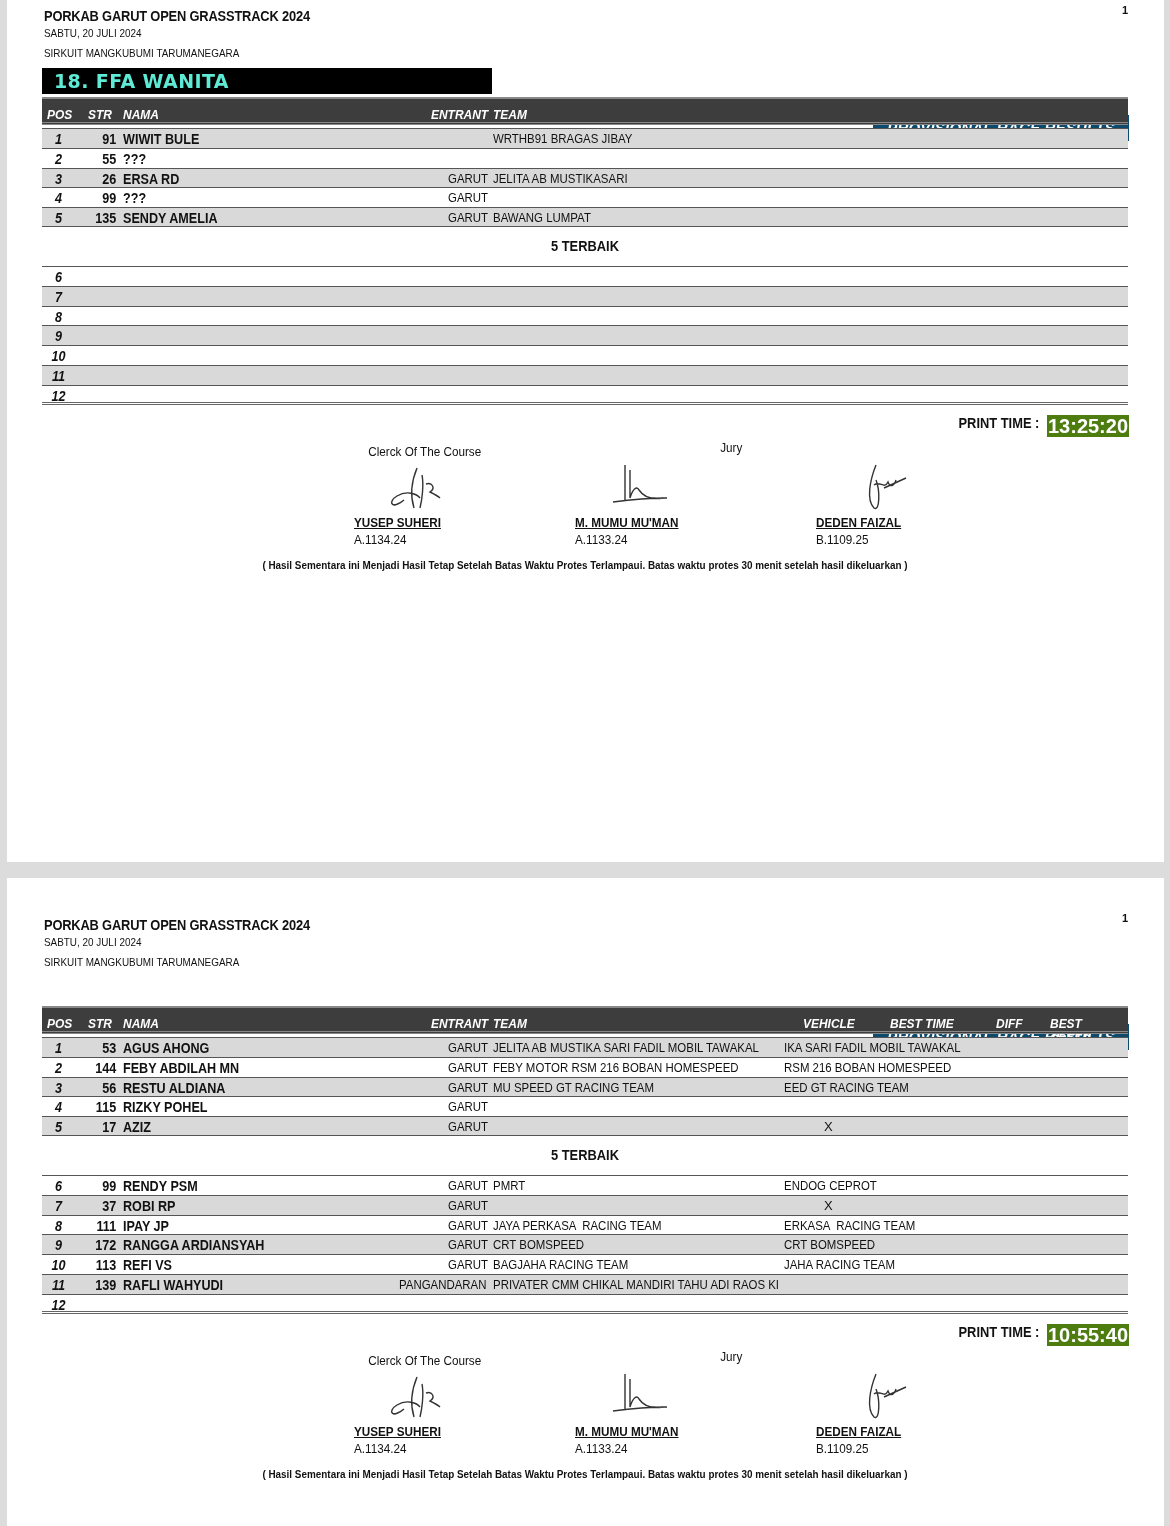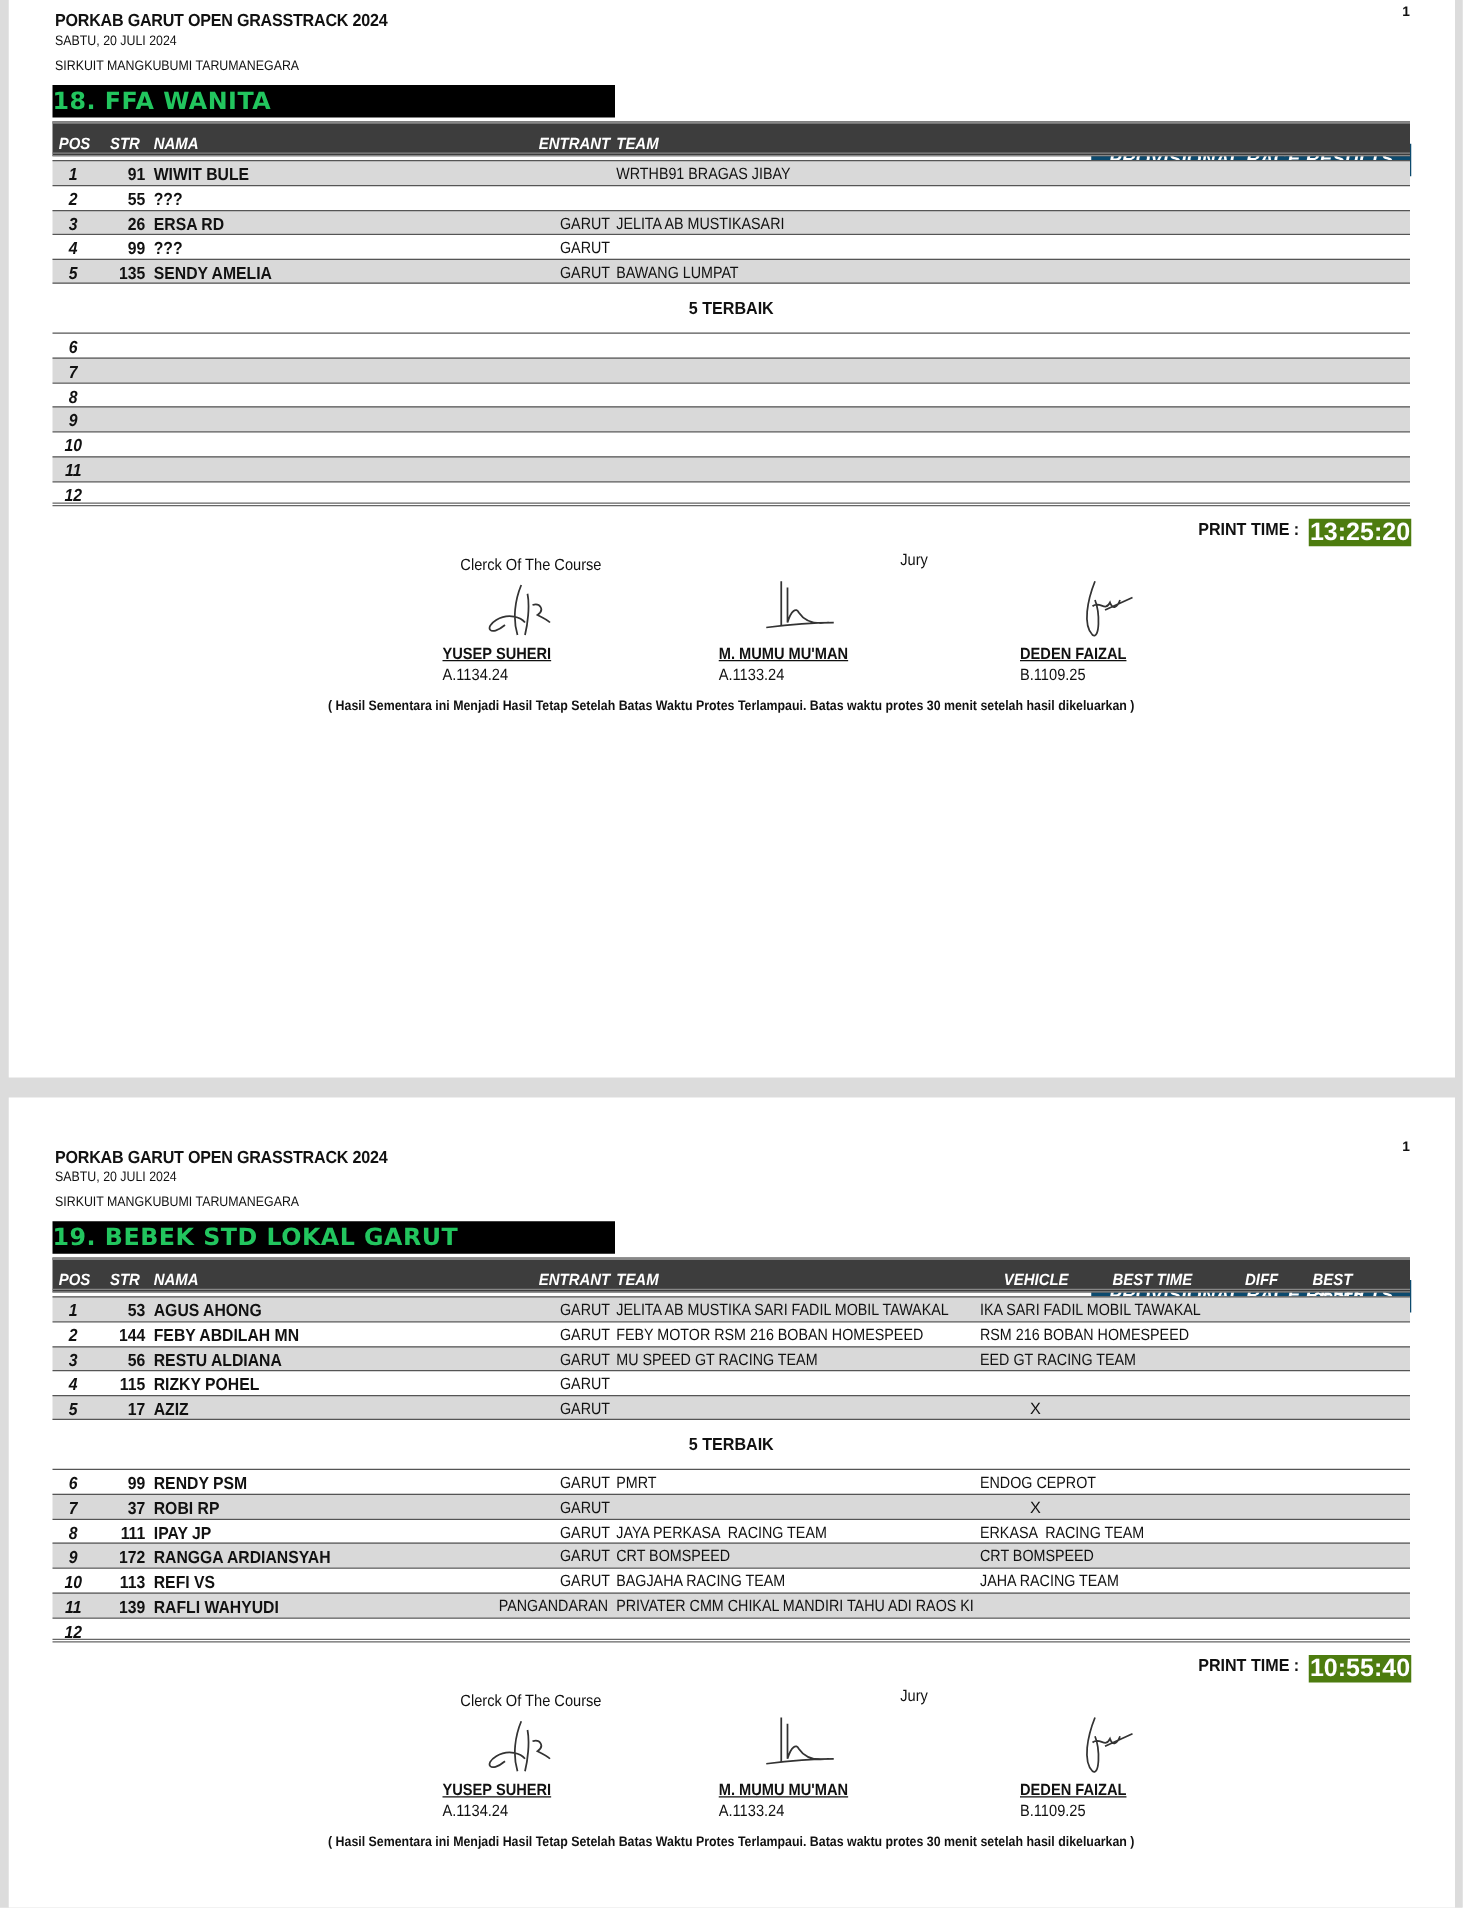--- a/index.html
+++ b/index.html
@@ -4,21 +4,21 @@
 <style>
   * { box-sizing: border-box; margin: 0; padding: 0; }
   html, body { width: 1170px; height: 1526px; overflow: hidden; background: #dcdcdc; }
   body { font-family: "Liberation Sans", sans-serif; color: #111; position: relative; }
   .page { position: absolute; left: 7px; width: 1157px; background: #fff; }
   .page.p1 { top: 0; height: 862px; }
   .page.p2 { top: 878px; height: 660px; }
   .ev-title { position: absolute; left: 37px; font-size: 14px; font-weight: bold; transform: scaleX(0.92); transform-origin: left; letter-spacing: -0.2px; }
   .ev-sub { position: absolute; left: 37px; font-size: 11px; transform: scaleX(0.9); transform-origin: left; }
   .pageno { position: absolute; right: 36px; font-size: 11px; font-weight: bold; }
-  .race-title { position: absolute; left: 35px; width: 450px; height: 26px; background: #000; color: #22c55e; font-size: 19px; font-weight: bold; padding-left: 0; line-height: 27px; letter-spacing: 0.4px; font-family: "DejaVu Sans", sans-serif; }
+  .race-title { position: absolute; left: 35px; width: 450px; height: 26px; background: #000; color: #5eead4; font-size: 19px; font-weight: bold; padding-left: 12px; line-height: 27px; letter-spacing: 0.4px; font-family: "DejaVu Sans", sans-serif; }
   .prov { position: absolute; right: 35px; width: 256px; height: 26px; background: #0c4a6e; color: #fff; font-size: 15px; font-weight: bold; font-style: italic; line-height: 25px; text-align: center; font-family: Liberation Sans, sans-serif; letter-spacing: 0.2px; margin-top: 47px; }
   .thead { position: absolute; left: 35px; width: 1086px; height: 28px; background: #3d3d3d; border-top: 2px solid #888; border-bottom: 3px double #888; color: #fff; font-size: 13px; font-weight: bold; font-style: italic; }
   .thead span { position: absolute; top: 8px; transform: scaleX(0.92); transform-origin: left; }
   .rows { position: absolute; left: 35px; width: 1086px; }
   .row { position: relative; height: 19.8px; border-top: 1px solid #555; font-size: 14px; }
   .row.g { background: #d9d9d9; }
   .row.last { border-bottom: 3px double #666; }
   .row span { position: absolute; top: 2px; white-space: nowrap; transform-origin: left; }
   .c-pos { left: 4px; width: 28px; text-align: center; font-weight: bold; font-style: italic; transform: scaleX(0.9); }
   .c-str { left: 40px; width: 38px; text-align: right; font-weight: bold; transform: scaleX(0.9); }
@@ -149,21 +149,20 @@
   </div>
 
   <div class="note" style="top:559px">( Hasil Sementara ini Menjadi Hasil Tetap Setelah Batas Waktu Protes Terlampaui. Batas waktu protes 30 menit setelah hasil dikeluarkan )</div>
 </div>
 
 <div class="page p2">
   <span class="pageno" style="top:34px">1</span>
   <div class="ev-title" style="top:39px">PORKAB GARUT OPEN GRASSTRACK 2024</div>
   <div class="ev-sub" style="top:58px">SABTU, 20 JULI 2024</div>
   <div class="ev-sub" style="top:78px">SIRKUIT MANGKUBUMI TARUMANEGARA</div>
-  <div class="race-title" style="top:99px">19. BEBEK STD LOKAL GARUT</div>
   <div class="prov" style="top:99px">PROVISIONAL RACE RESULTS</div>
 
   <div class="thead" style="top:128px">
     <span style="left:5px">POS</span>
     <span style="left:46px">STR</span>
     <span style="left:81px">NAMA</span>
     <span style="left:389px">ENTRANT</span>
     <span style="left:451px">TEAM</span>
     <span style="left:761px">VEHICLE</span>
     <span style="left:848px">BEST TIME</span>

